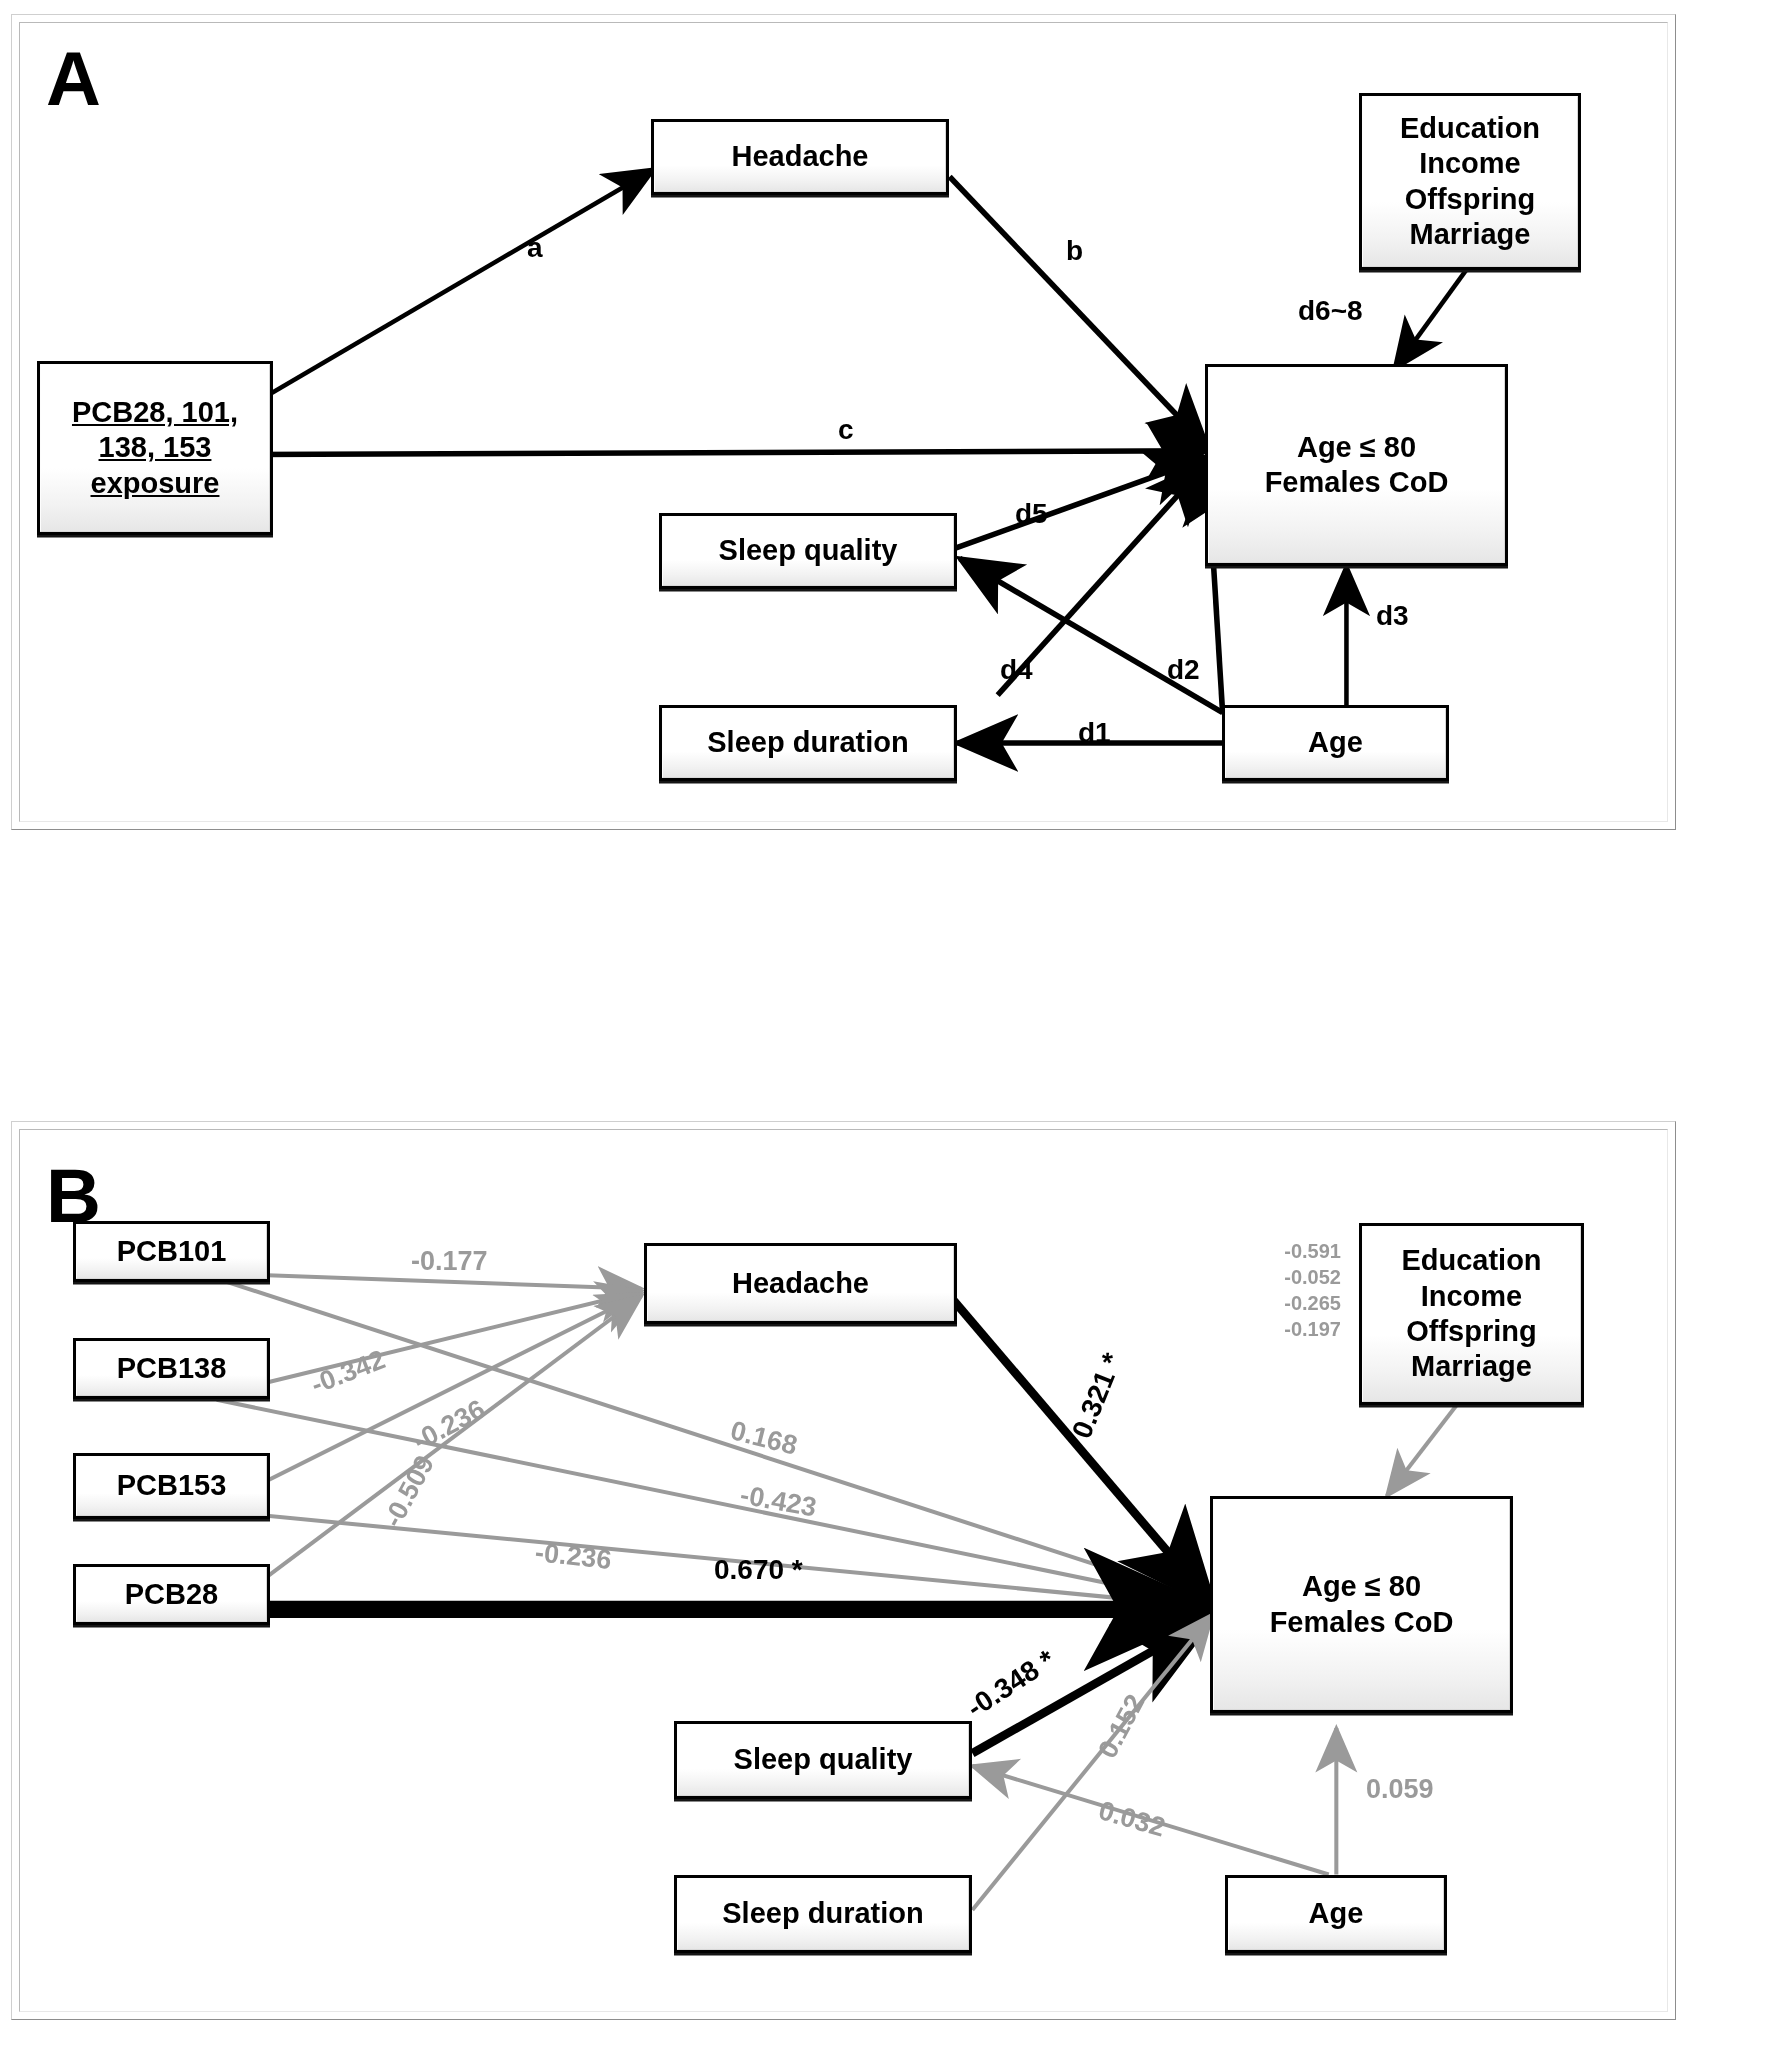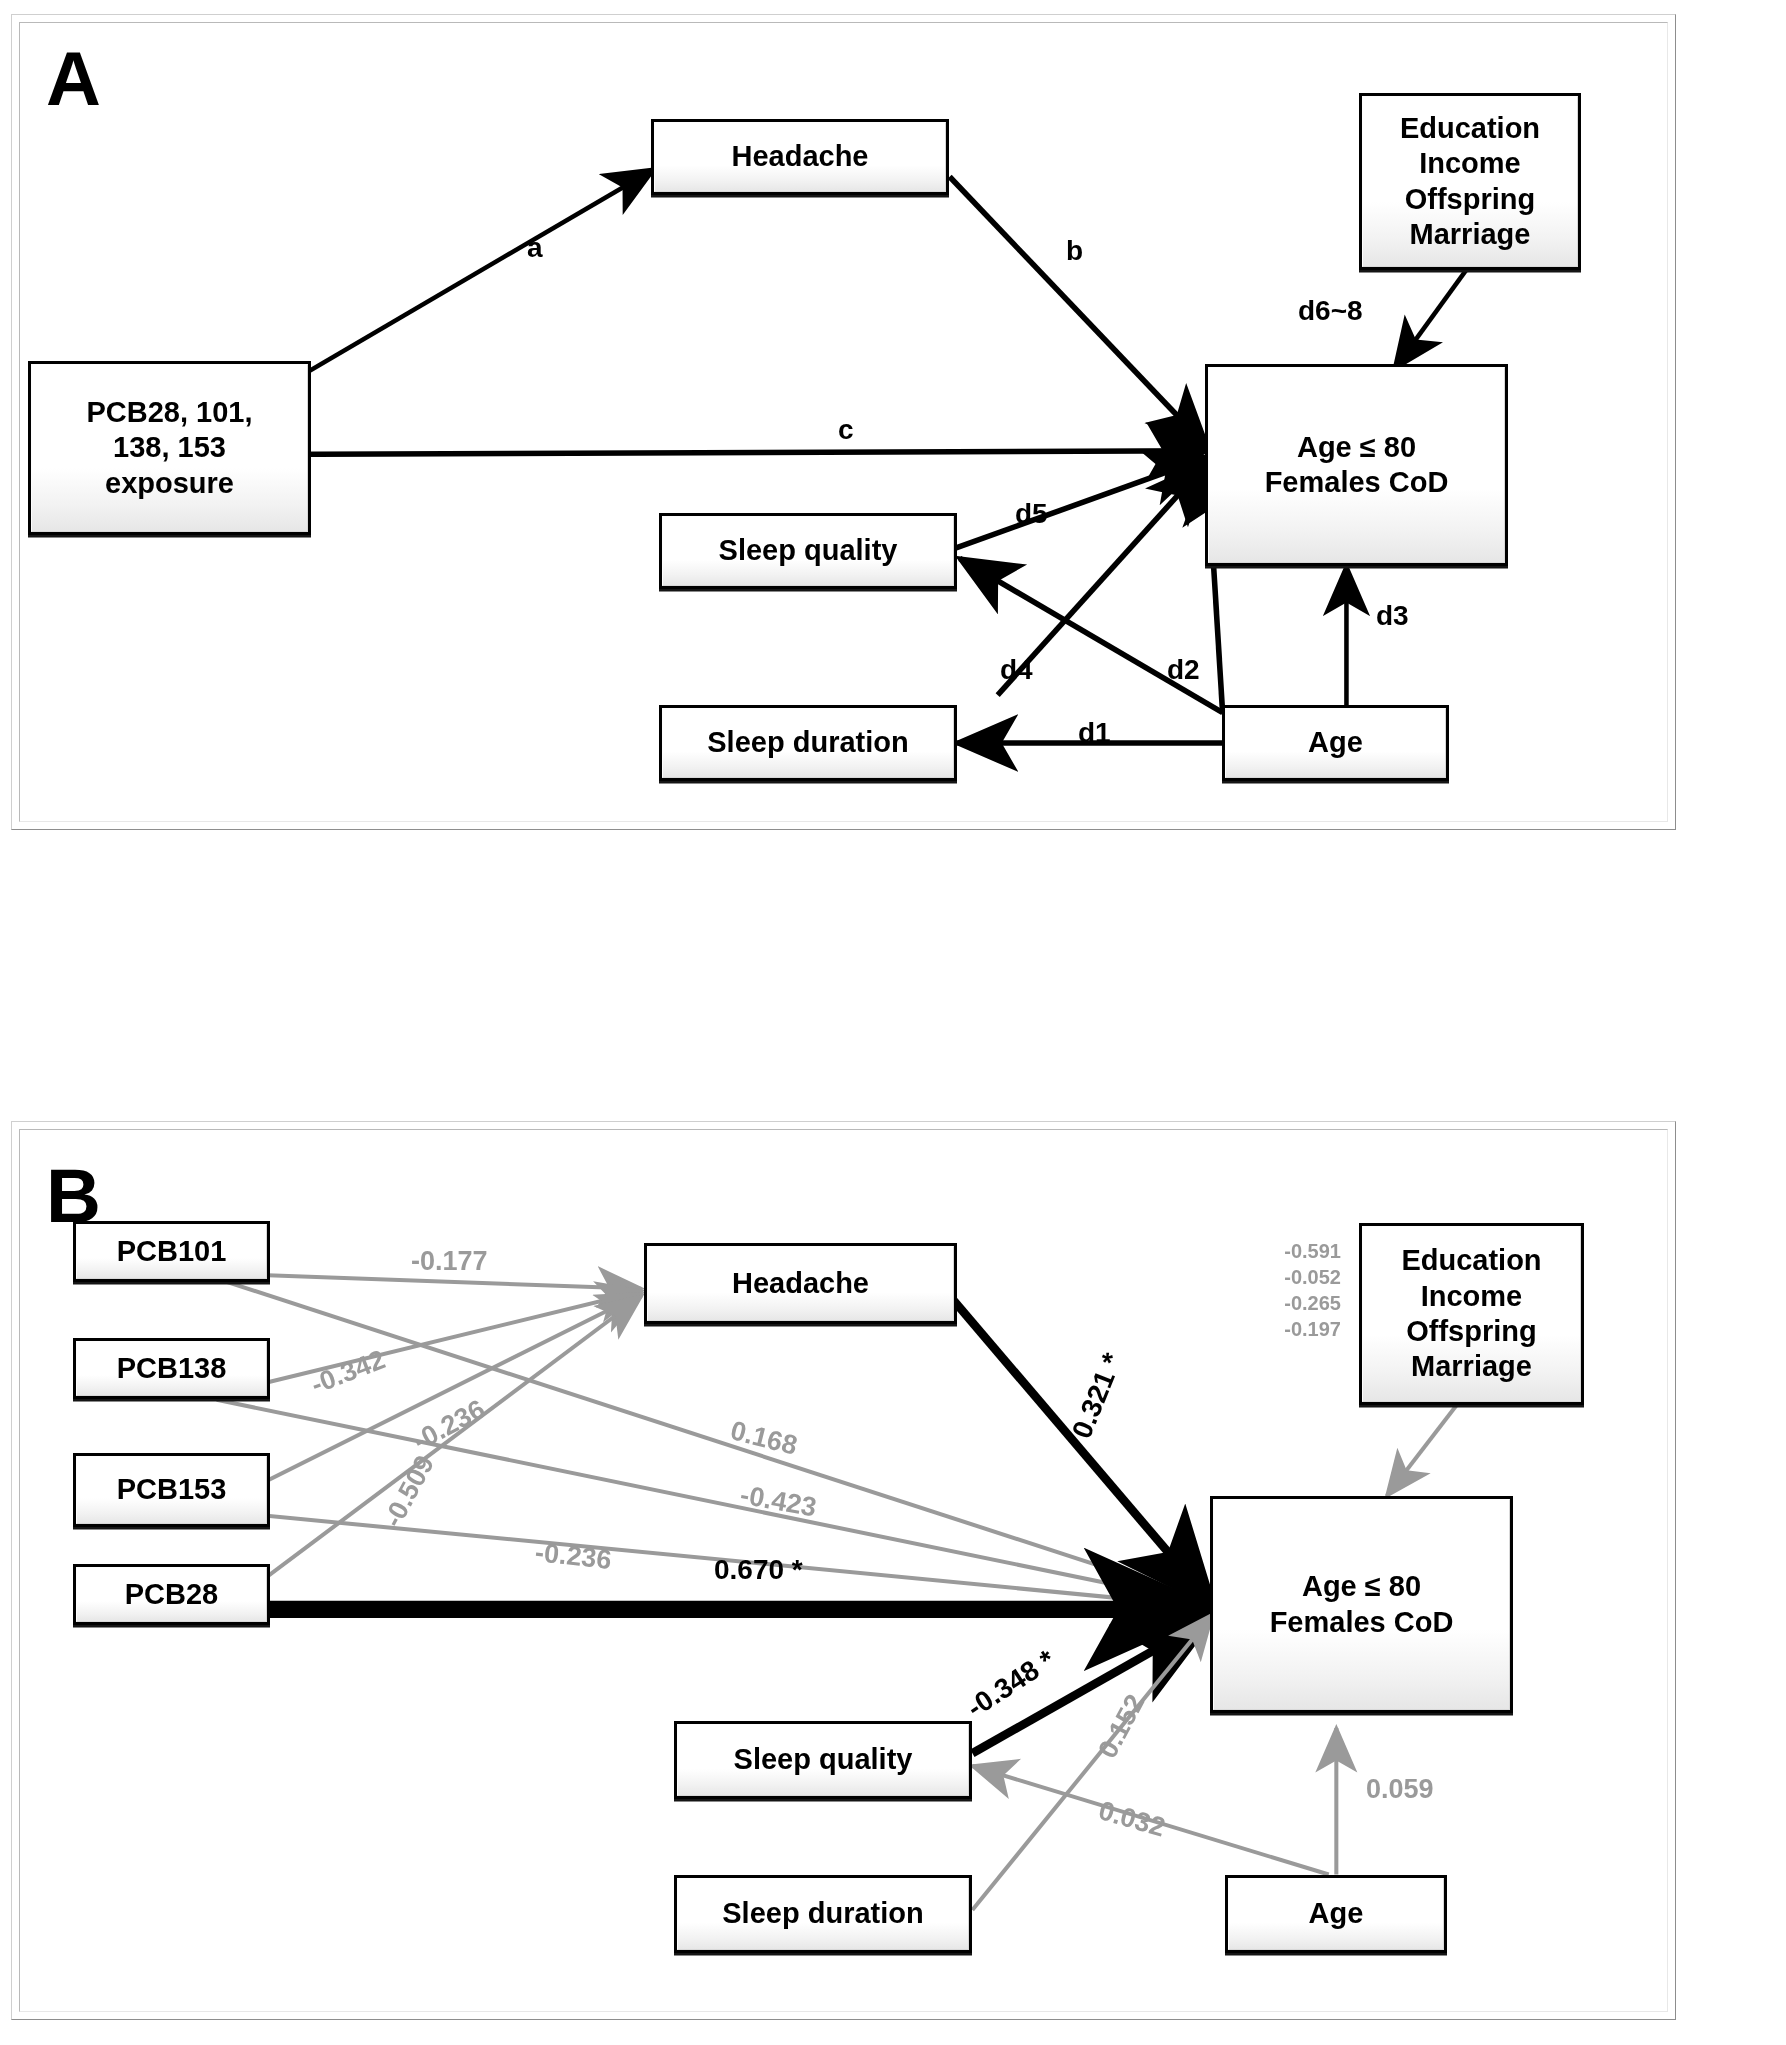--- a/index.html
+++ b/index.html
@@ -136,21 +136,21 @@
 
       <path d="M 2395,1380 L 1875,1075" stroke="#000000" stroke-width="11" fill="none" marker-end="url(#arrA)"></path>
 
       <path d="M 2395,1440 L 1870,1440" stroke="#000000" stroke-width="11" fill="none" marker-end="url(#arrA)"></path>
 
       <path d="M 2640,1395 L 2640,1090" stroke="#000000" stroke-width="9" fill="none" marker-end="url(#arrA)"></path>
 
       <path d="M 2880,500 L 2735,700" stroke="#000000" stroke-width="9" fill="none" marker-end="url(#arrA)"></path>
     </svg>
 
-    <div class="node multi" style="left:16px; top:346px; width:283px; height:174px;">
+    <div class="node multi" style="left:25px; top:346px; width:236px; height:174px;text-decoration:underline;">
       <div class="inner">
         <div class="label">PCB28, 101,
 138, 153
 exposure</div>
       </div>
     </div>
 
     <div class="node" style="left:639px; top:104px; width:298px; height:76px;">
       <div class="inner">
         <div class="label">Headache</div>
@@ -247,21 +247,21 @@
     <div class="node" style="left:61px; top:99px; width:197px; height:61px;">
       <div class="inner">
         <div class="label">PCB101</div>
       </div>
     </div>
     <div class="node" style="left:61px; top:216px; width:197px; height:61px;">
       <div class="inner">
         <div class="label">PCB138</div>
       </div>
     </div>
-    <div class="node" style="left:61px; top:331px; width:197px; height:74px;align-items:center;">
+    <div class="node" style="left:61px; top:331px; width:197px; height:66px;align-items:center;">
       <div class="inner">
         <div class="label">PCB153</div>
       </div>
     </div>
     <div class="node" style="left:61px; top:442px; width:197px; height:61px;">
       <div class="inner">
         <div class="label">PCB28</div>
       </div>
     </div>
 

